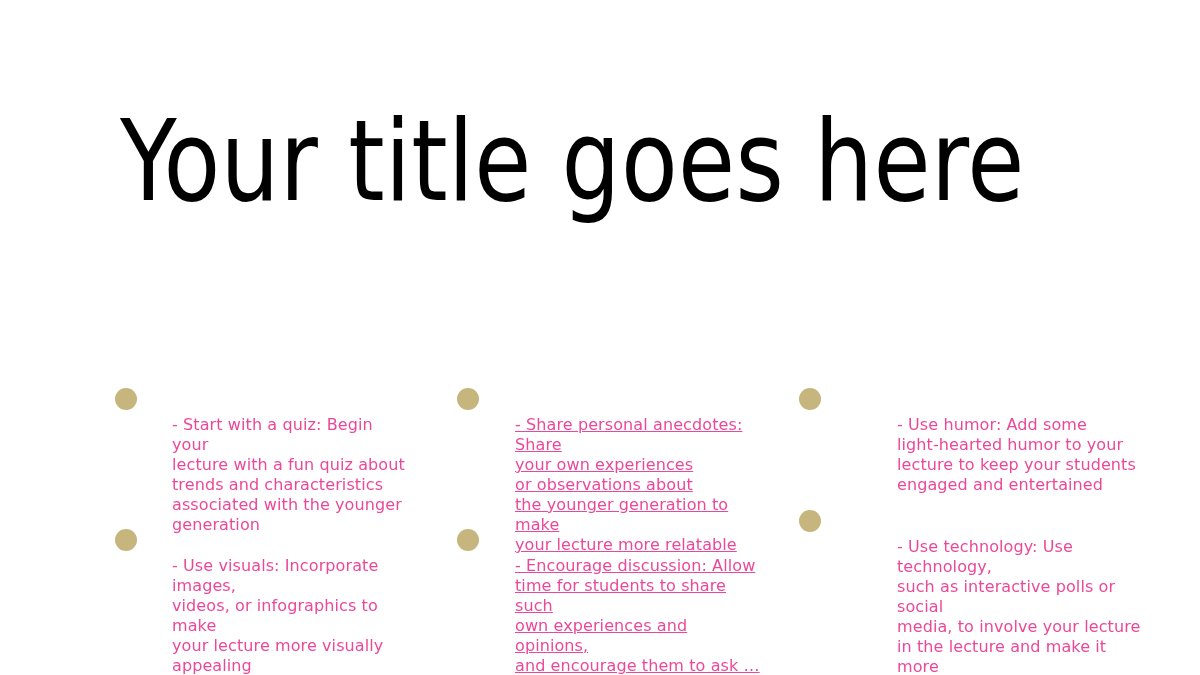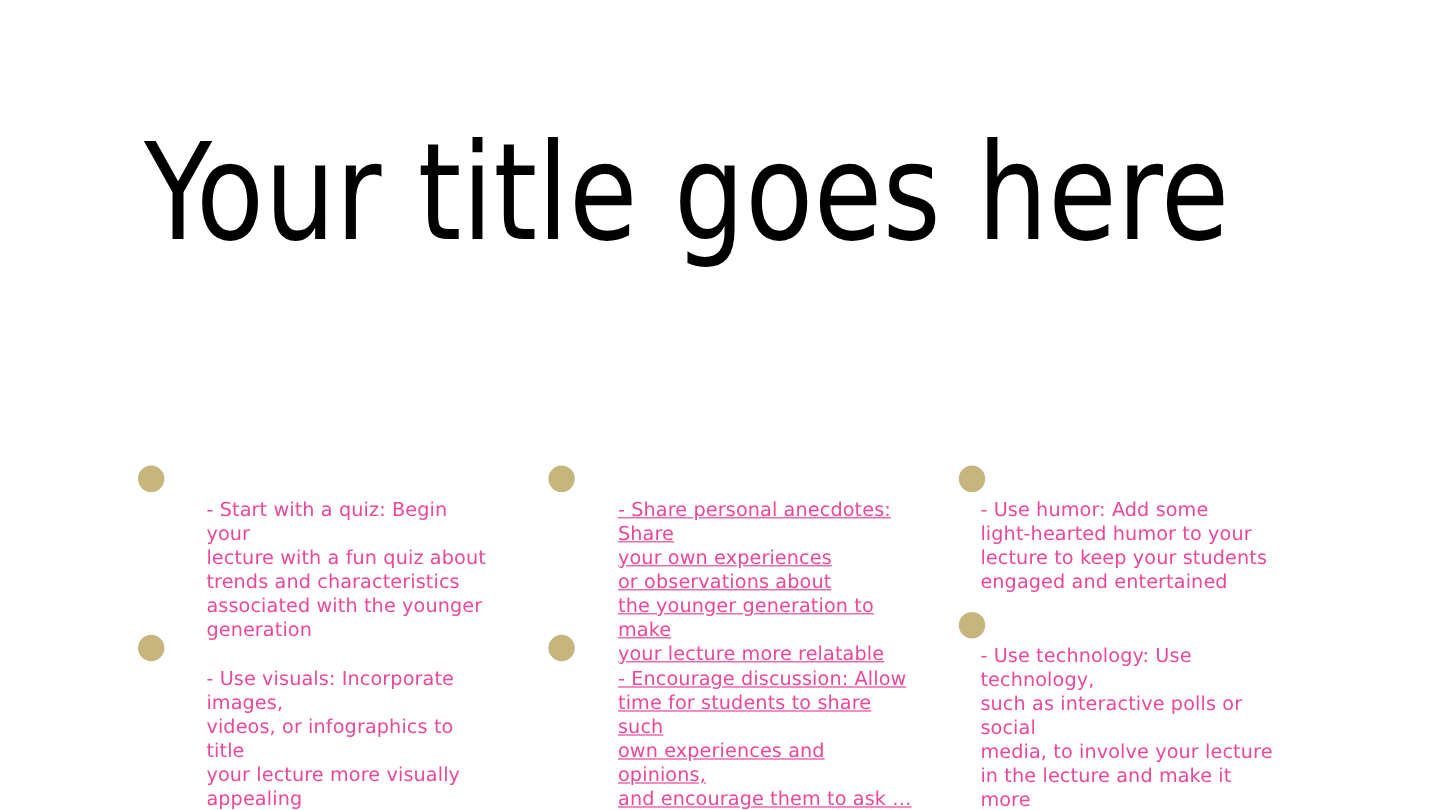--- a/index.html
+++ b/index.html
@@ -72,21 +72,21 @@
   }
 
   
   .col1 .bullet-dot { left: 115px; }
   .col1 .bullet-text { left: 172px; width: 240px; }
   
   .col2 .bullet-dot { left: 457px; }
   .col2 .bullet-text { left: 515px; width: 250px; text-decoration: underline; }
   
   .col3 .bullet-dot { left: 799px; }
-  .col3 .bullet-text { left: 817px; width: 245px; }
+  .col3 .bullet-text { left: 897px; width: 245px; }
 
   
   .r1 .bullet-dot { top: 388px; }
   .r1 .bullet-text { top: 391px; }
   .r2 .bullet-dot { top: 529px; }
   .r2 .bullet-text { top: 532px; }
   .r2b .bullet-dot { top: 510px; }
   .r2b .bullet-text { top: 513px; }
 </style>
 </head>
@@ -103,21 +103,21 @@
       <span class="bullet-text">- Start with a quiz: Begin your
 lecture with a fun quiz about
 trends and characteristics
 associated with the younger
 generation</span>
     </div>
 
     <div class="bullet-item col1 r2">
       <span class="bullet-dot"></span>
       <span class="bullet-text">- Use visuals: Incorporate images,
-videos, or infographics to title
+videos, or infographics to make
 your lecture more visually
 appealing</span>
     </div>
 
     <div class="bullet-item col2 r1">
       <span class="bullet-dot"></span>
       <span class="bullet-text">- Share personal anecdotes: Share
 your own experiences
 or observations about
 the younger generation to make

